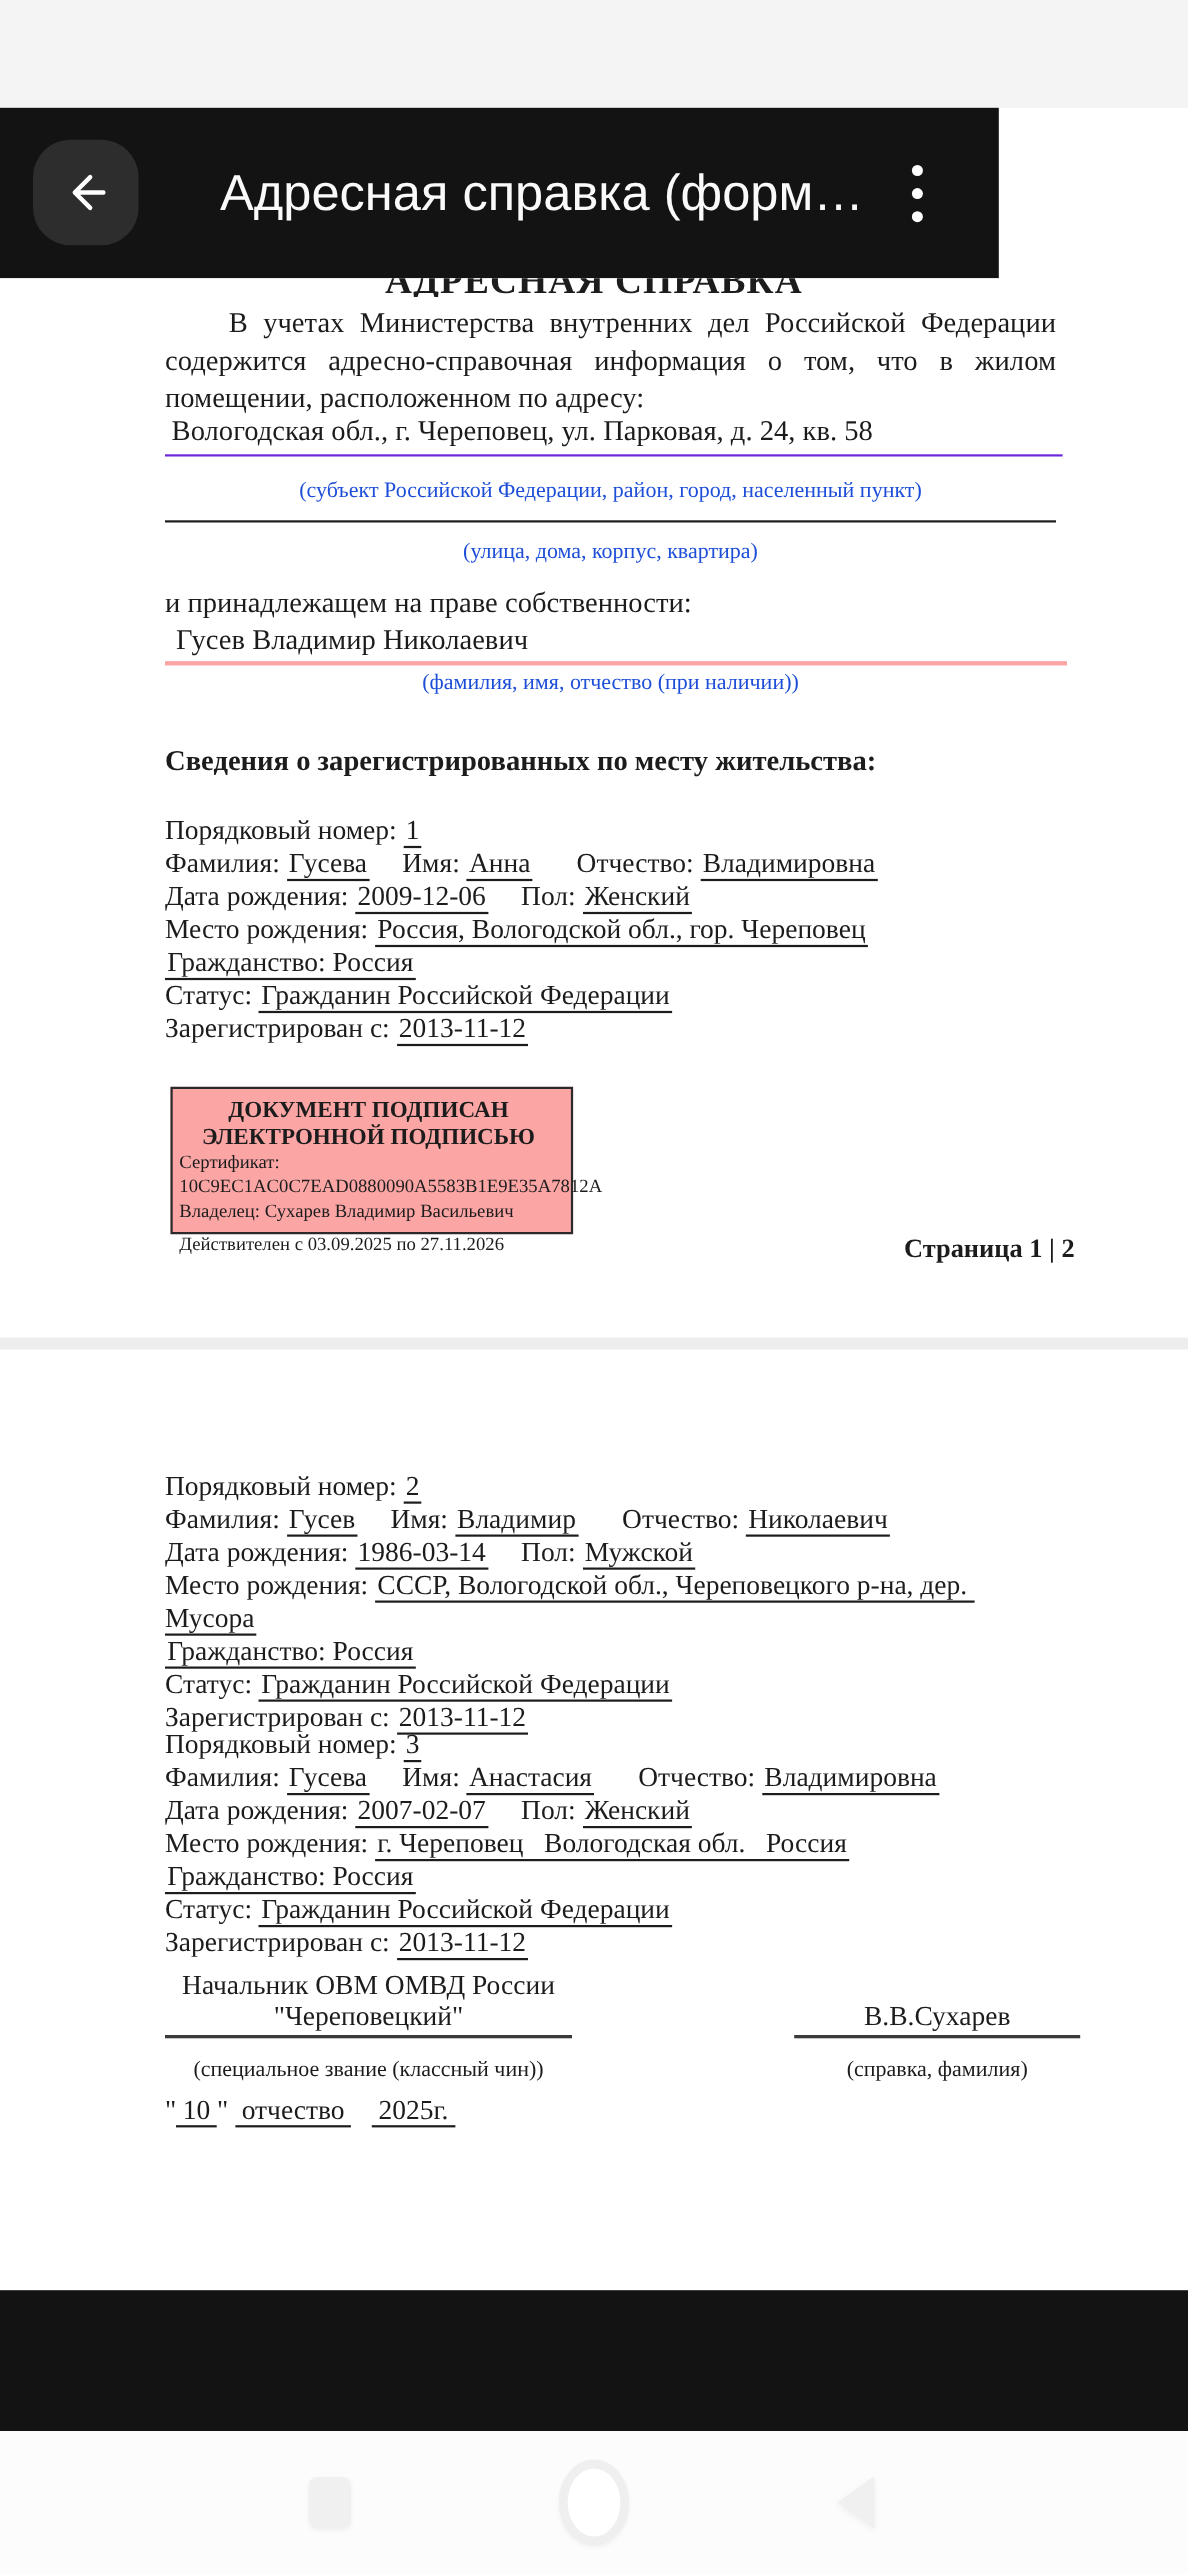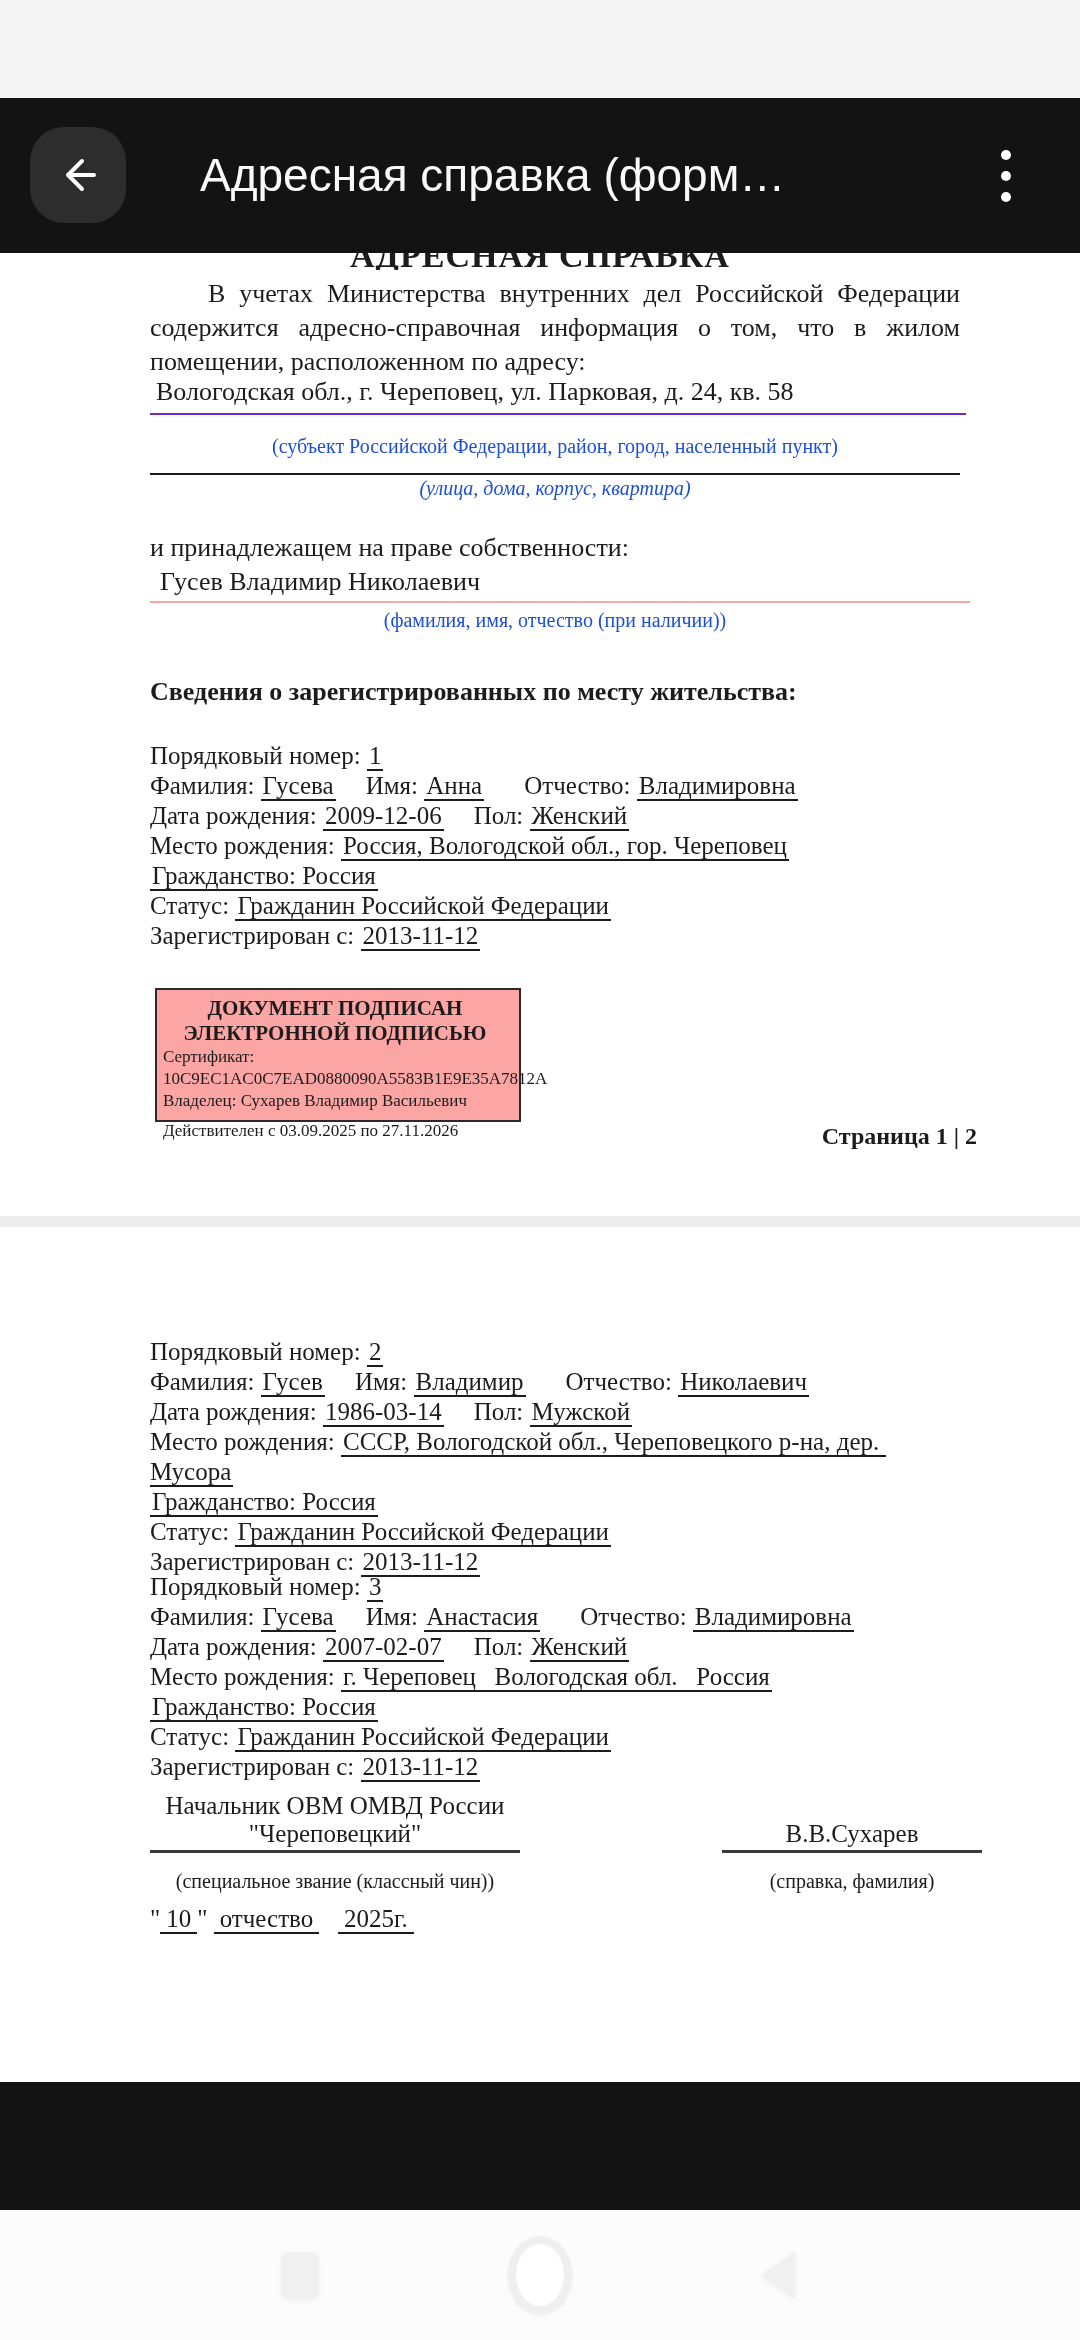--- a/index.html
+++ b/index.html
@@ -1,20 +1,20 @@
 <!DOCTYPE html>
 <html><head>
 <meta charset="utf-8">
 <style>
   html,body{margin:0;padding:0;background:#000;}
   .screen{position:relative;width:1080px;height:2340px;overflow:hidden;background:#fff;
           font-family:"Liberation Serif","DejaVu Serif",serif;color:#1c1c1c;}
   
   .status-bar{position:absolute;top:0;left:0;width:1080px;height:98px;background:#f4f4f4;}
-  .app-bar{position:absolute;top:98px;left:0;width:1080px;height:155px;background:#131313;}
+  .app-bar{position:absolute;top:98px;left:0;width:908px;height:155px;background:#131313;}
   .back-btn{position:absolute;left:30px;top:29px;width:96px;height:96px;border:none;cursor:pointer;
             border-radius:34px;background:#2d2d2d;display:flex;align-items:center;justify-content:center;padding:0;}
   .app-title{position:absolute;left:200px;top:0;height:155px;line-height:155px;width:770px;
              font-family:"Liberation Sans",sans-serif;font-size:46px;font-weight:500;color:#fafafa;
              white-space:nowrap;overflow:hidden;}
   .menu-btn{position:absolute;right:44px;top:38px;width:60px;height:80px;background:transparent;border:none;cursor:pointer;
             display:flex;flex-direction:column;align-items:center;justify-content:center;gap:11px;padding:0;}
   .menu-btn .dot{width:10px;height:10px;border-radius:50%;background:#ffffff;}
   
   .page{position:absolute;left:0;width:1080px;background:#ffffff;}
@@ -26,23 +26,23 @@
   .u{border-bottom:2px solid #1c1c1c;padding:0 2px;}
   .pre{white-space:pre-wrap;}
   .cap{font-size:20px;text-align:center;color:#1d4ed8;}
   
   .doc-title-clip{top:0;left:0;width:1080px;height:17px;overflow:hidden;text-align:center;}
   .doc-title-clip span{display:inline-block;margin-top:-26px;font-size:34px;font-weight:bold;letter-spacing:1px;}
   .intro{top:24px;font-size:26px;line-height:34px;text-align:justify;text-indent:58px;}
   .addr{top:124px;height:36px;border-bottom:2px solid #6d28d9;font-size:26px;padding-left:6px;white-space:nowrap;}
   .addr-cap{top:182px;}
   .blank-line{top:200px;height:20px;border-bottom:2px solid #1c1c1c;}
-  .street-cap{top:224px;font-style:italic;}
+  .street-cap{top:237px;}
   .own-intro{top:280px;font-size:26px;}
-  .owner{top:314px;height:34px;border-bottom:2px solid #fca5a5;font-size:26px;padding-left:10px;white-space:nowrap;}
+  .owner{top:314px;height:34px;border-bottom:4px solid #fca5a5;font-size:26px;padding-left:10px;white-space:nowrap;}
   .owner-cap{top:356px;}
   .rec-head{top:424px;font-size:26px;font-weight:bold;}
   .rec{font-size:25px;margin-top:30px;}
   .ln{line-height:30px;white-space:nowrap;}
   .g30{margin-left:30px;} .g40{margin-left:40px;}
   .rec1{top:458px;}
   
   .stamp{top:735px;left:155px;width:366px;height:134px;border:2px solid #2a2a2a;background:#fca5a5;box-sizing:border-box;
          padding:6px 12px 0 6px;}
   .stamp-title{text-align:center;font-weight:bold;font-size:21px;line-height:25px;}

